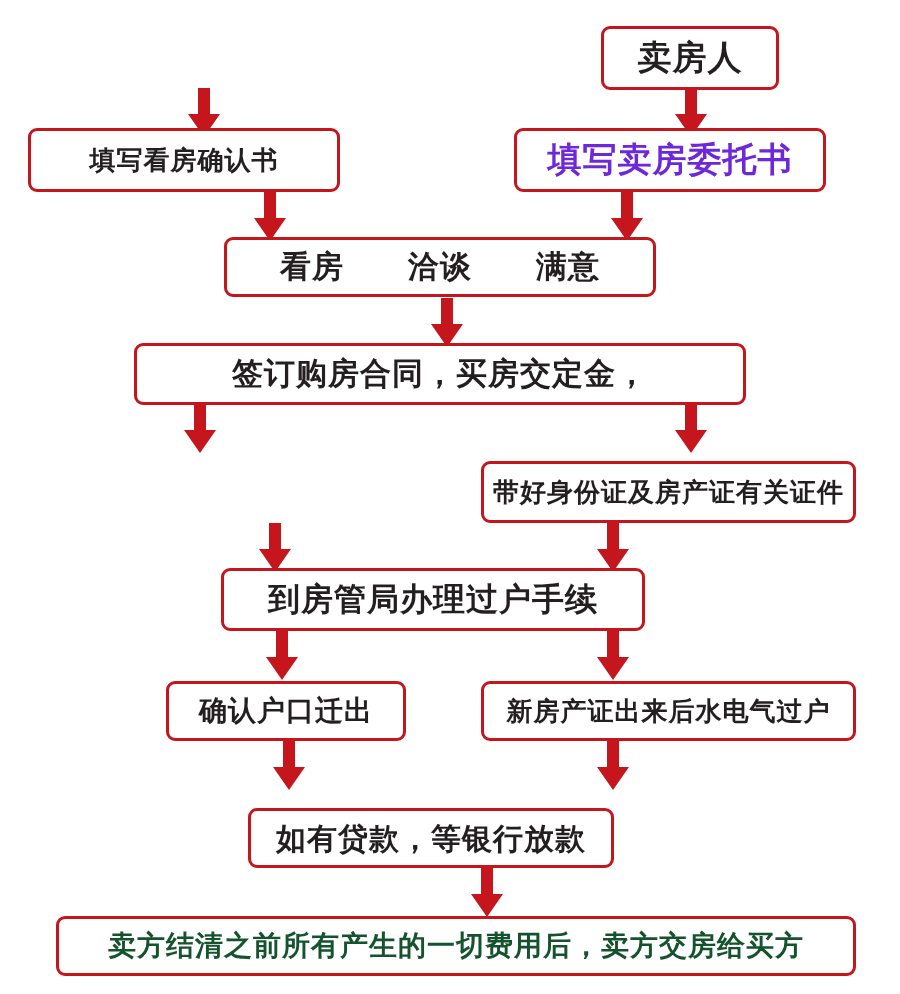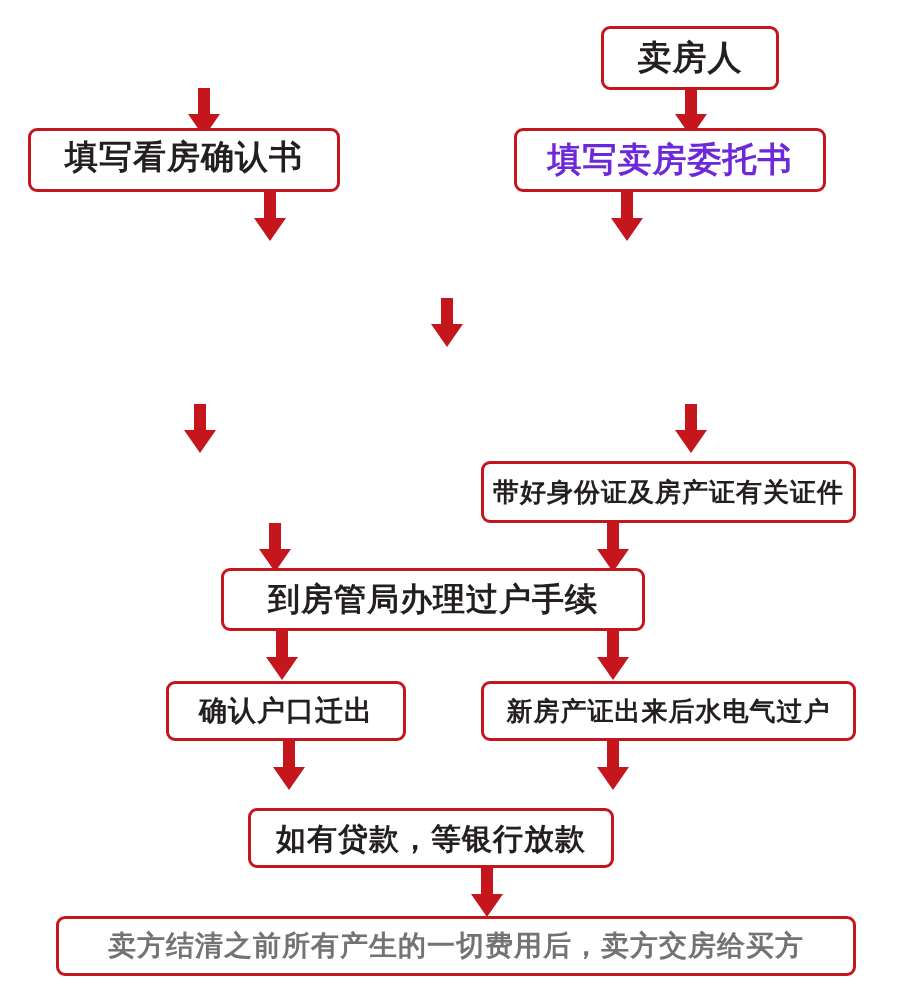--- a/index.html
+++ b/index.html
@@ -111,37 +111,43 @@
       </svg>
     </div>
     <div class="arrow" style="left: 470px; top: 868px;">
       <svg width="34" height="50" viewBox="0 0 34 50">
         <path d="M11 0 H23 V26 H33 L17 49 L1 26 H11 Z" fill="#c4161c"></path>
       </svg>
     </div>
     <div class="node" style="left: 601px; top: 26px; width: 178px; height: 64px; font-size: 34px; border-color: rgb(196, 22, 28); color: rgb(35, 31, 32);">
       <span>卖房人</span>
     </div>
-    <div class="node" style="left: 28px; top: 128px; width: 312px; height: 64px; font-size: 33px; border-color: rgb(196, 22, 28); color: rgb(35, 31, 32); font-family: Liberation Mono, monospace;">
+    <div class="node" style="left: 28px; top: 128px; width: 312px; height: 64px; font-size: 26px; border-color: rgb(196, 22, 28); color: rgb(35, 31, 32);">
       <span>填写看房确认书</span>
     </div>
     <div class="node" style="left: 514px; top: 128px; width: 312px; height: 64px; font-size: 34px; border-color: rgb(196, 22, 28); color: #6d28d9;">
       <span>填写卖房委托书</span>
+    </div>
+    <div class="node" style="left: 224px; top: 237px; width: 432px; height: 60px; font-size: 31px; border-color: rgb(196, 22, 28); color: rgb(35, 31, 32);">
+      <span>看房　　洽谈　　满意</span>
+    </div>
+    <div class="node" style="left: 134px; top: 343px; width: 612px; height: 62px; font-size: 31px; border-color: rgb(196, 22, 28); color: rgb(35, 31, 32);">
+      <span>签订购房合同，买房交定金，</span>
     </div>
     <div class="node" style="left: 481px; top: 461px; width: 375px; height: 62px; font-size: 26px; border-color: rgb(196, 22, 28); color: rgb(35, 31, 32);">
       <span>带好身份证及房产证有关证件</span>
     </div>
     <div class="node" style="left: 221px; top: 568px; width: 424px; height: 63px; font-size: 32px; border-color: rgb(196, 22, 28); color: rgb(35, 31, 32);">
       <span>到房管局办理过户手续</span>
     </div>
     <div class="node" style="left: 481px; top: 681px; width: 375px; height: 60px; font-size: 26px; border-color: rgb(196, 22, 28); color: rgb(35, 31, 32);">
       <span>新房产证出来后水电气过户</span>
     </div>
     <div class="node" style="left: 166px; top: 681px; width: 240px; height: 60px; font-size: 28px; border-color: rgb(196, 22, 28); color: rgb(35, 31, 32);">
       <span>确认户口迁出</span>
     </div>
     <div class="node" style="left: 248px; top: 808px; width: 366px; height: 60px; font-size: 30px; border-color: rgb(196, 22, 28); color: rgb(35, 31, 32);">
       <span>如有贷款，等银行放款</span>
     </div>
-    <div class="node" style="left: 56px; top: 916px; width: 800px; height: 60px; font-size: 28px; border-color: rgb(196, 22, 28); color: #737373;">
+    <div class="node" style="left: 56px; top: 916px; width: 800px; height: 60px; font-size: 28px; border-color: rgb(196, 22, 28); color: #14532d;">
       <span>卖方结清之前所有产生的一切费用后，卖方交房给买方</span>
     </div>
   </div>
 
 </body></html>

